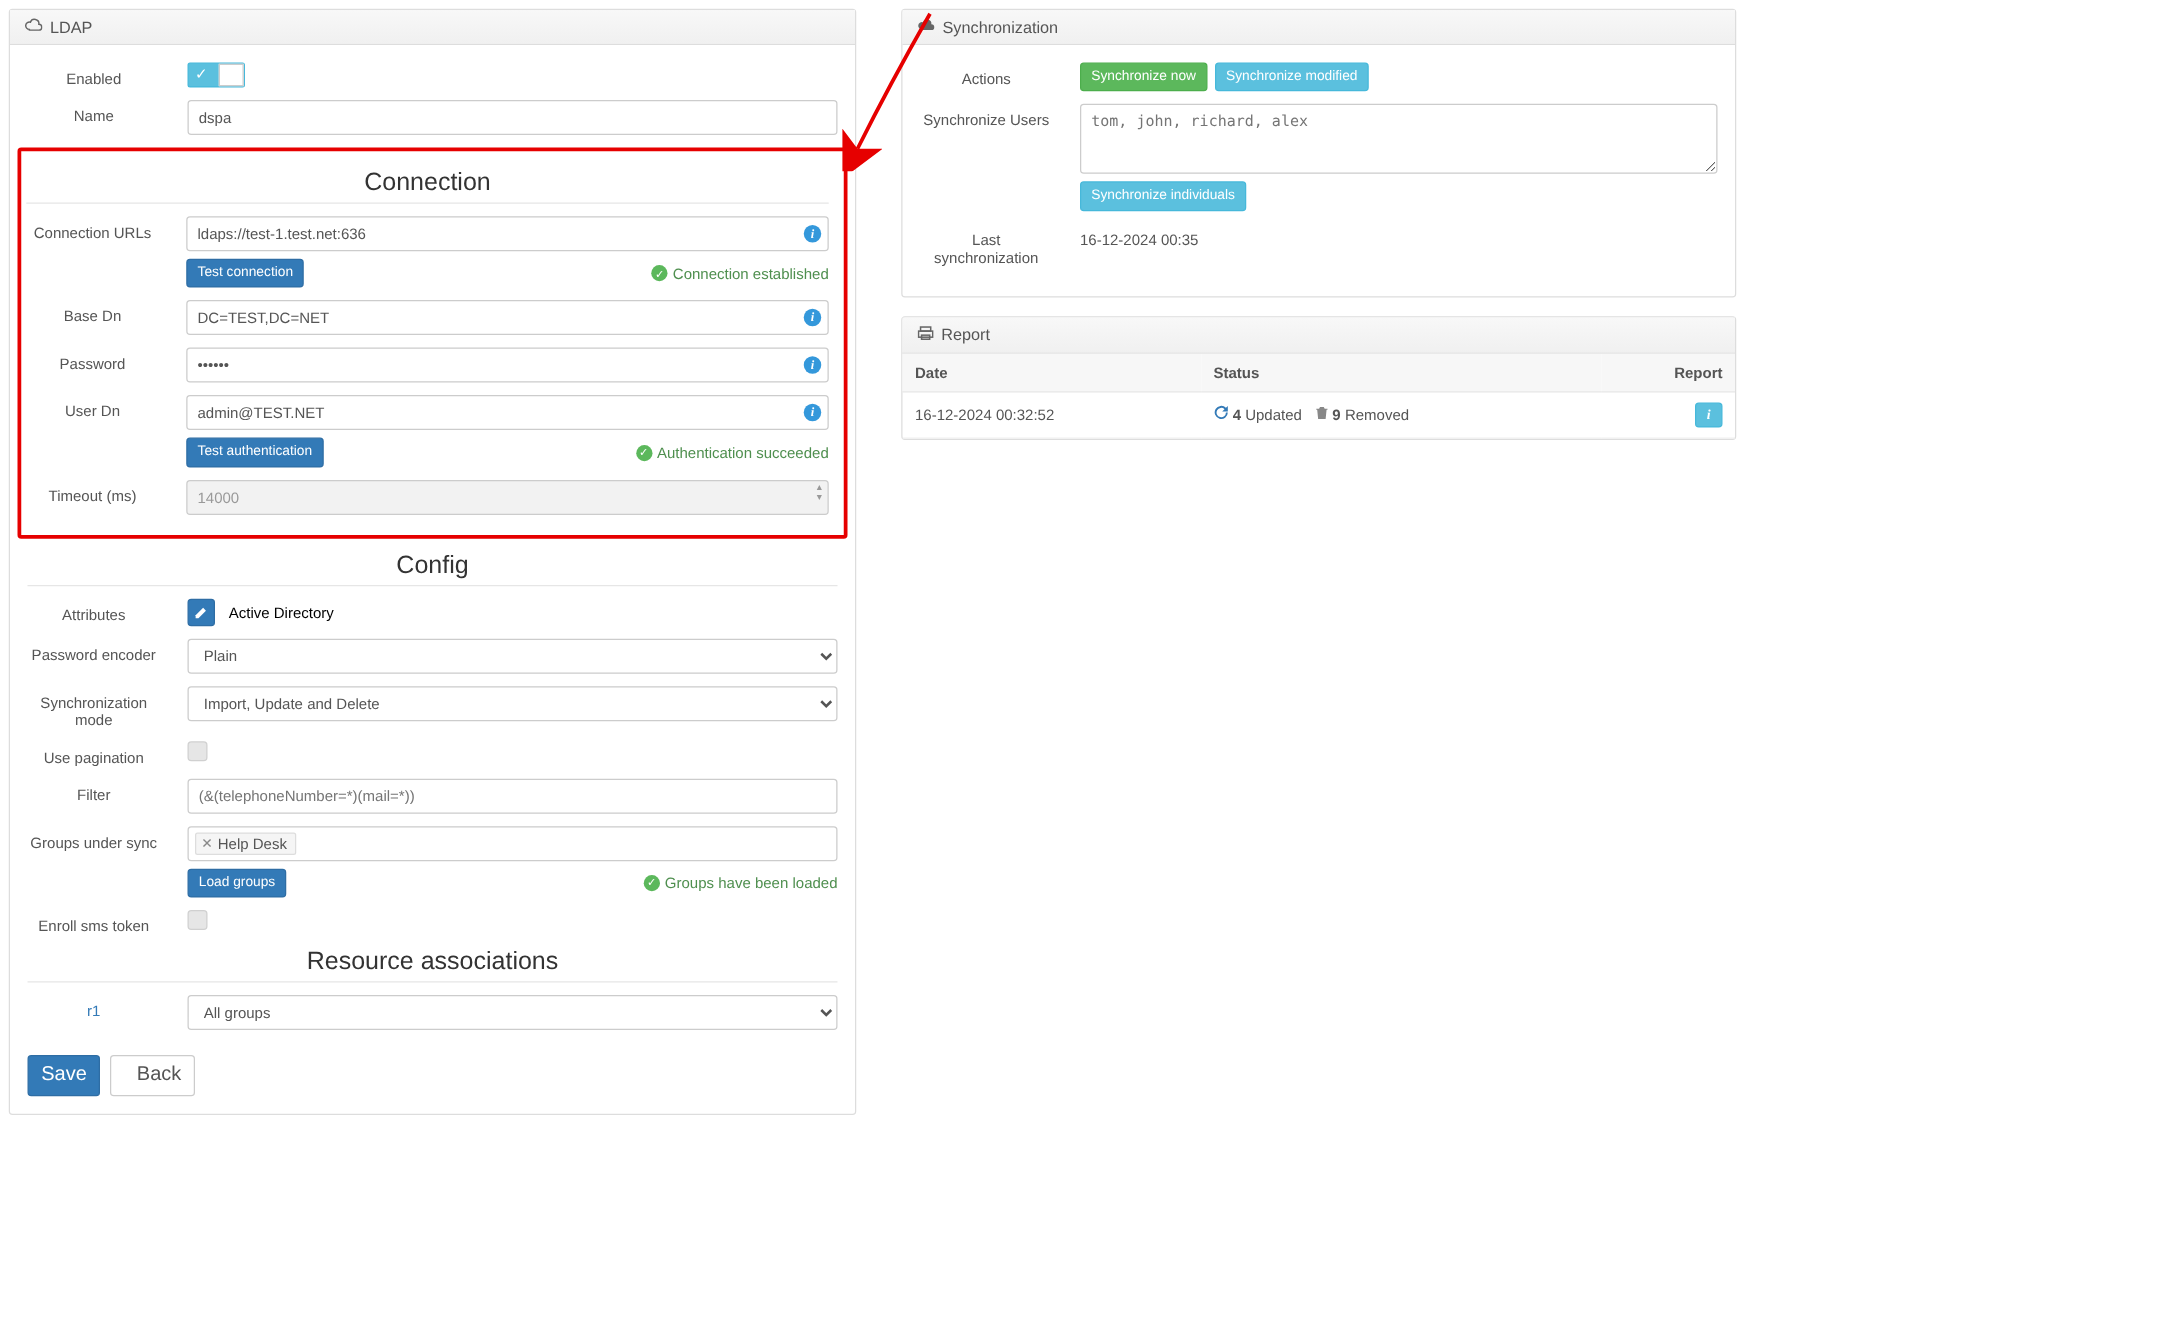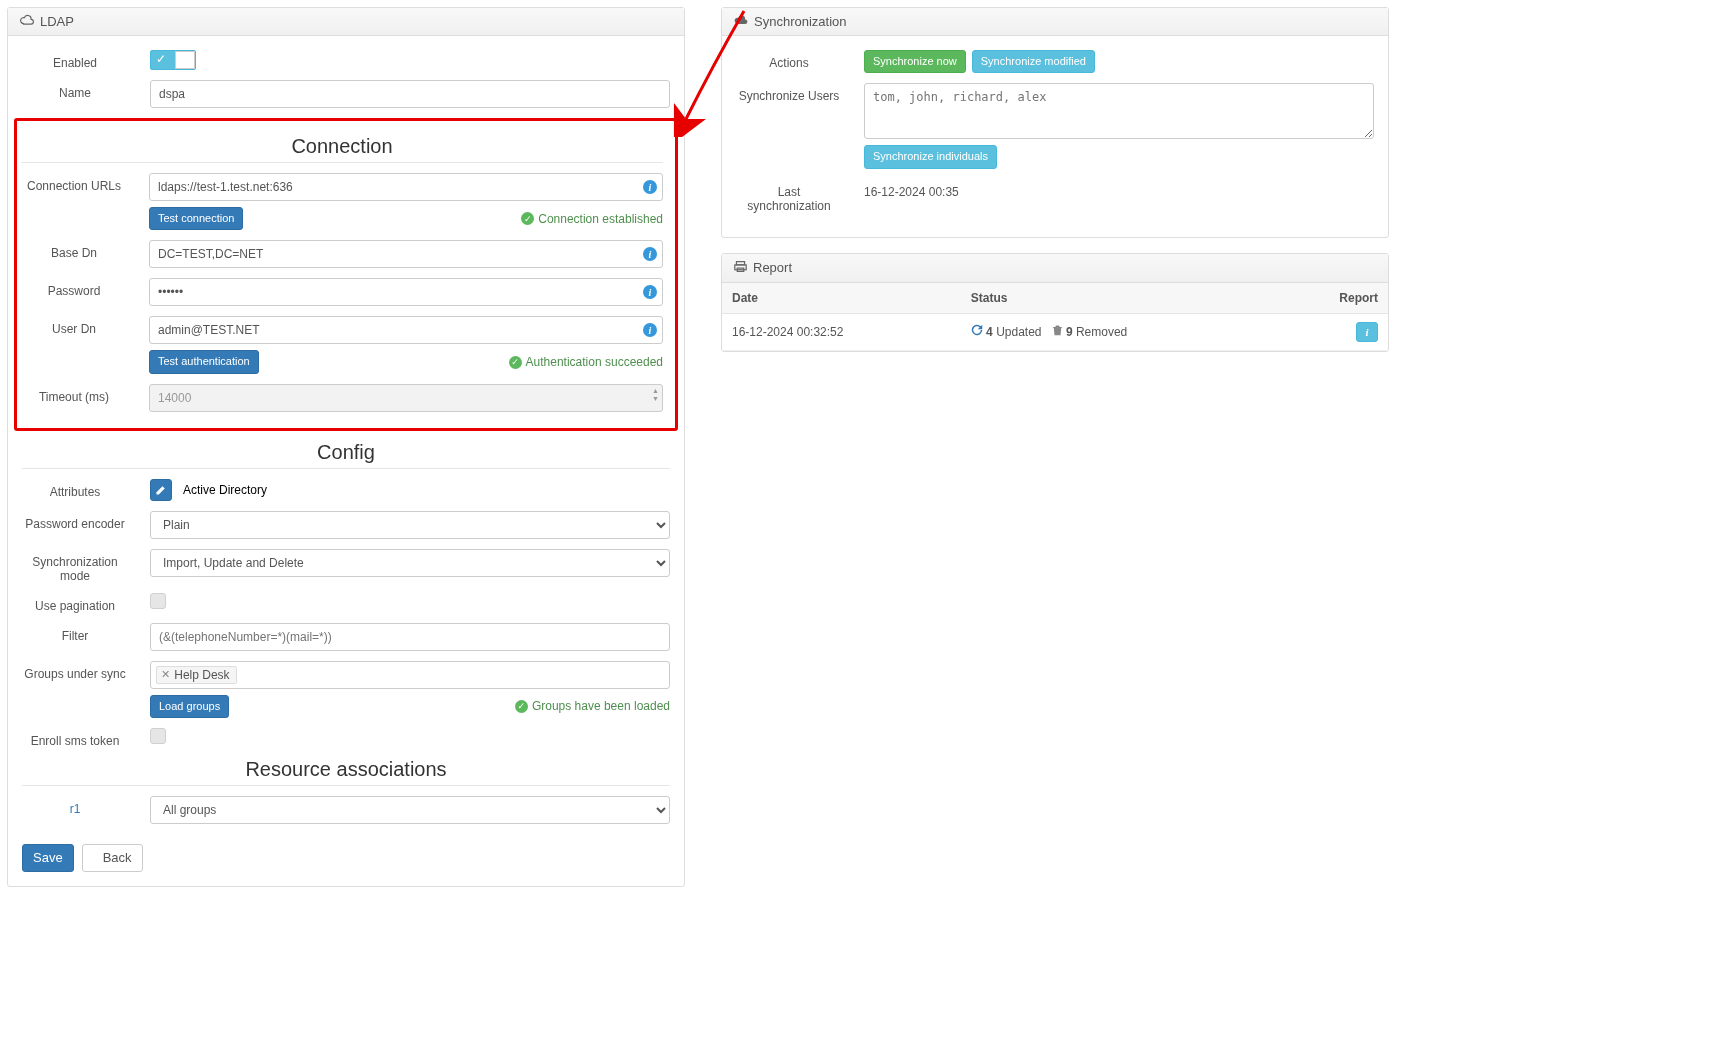--- a/index.html
+++ b/index.html
@@ -114,21 +114,21 @@
     background: #fff;
     border: 1px solid #ccc;
   }
   .toggle-on .knob { right: 0; }
   .toggle-on .check {
     position: absolute; left: 5px; top: 1px; color: #fff; font-size: 12px;
   }
   .btn {
     display: inline-block;
     padding: 4px 10px;
-    font-size: 13px;
+    font-size: 16px;
     border-radius: 3px;
     cursor: pointer;
     border: 1px solid transparent;
     line-height: 1.4;
   }
   .btn-primary { background: #337ab7; border-color: #2e6da4; color: #fff; }
   .btn-info { background: #5bc0de; border-color: #46b8da; color: #fff; }
   .btn-success { background: #5cb85c; border-color: #4cae4c; color: #fff; }
   .btn-default { background: #fff; border-color: #ccc; color: #555; padding-left: 20px; }
   .btn-xs { padding: 3px 8px; font-size: 11px; }

